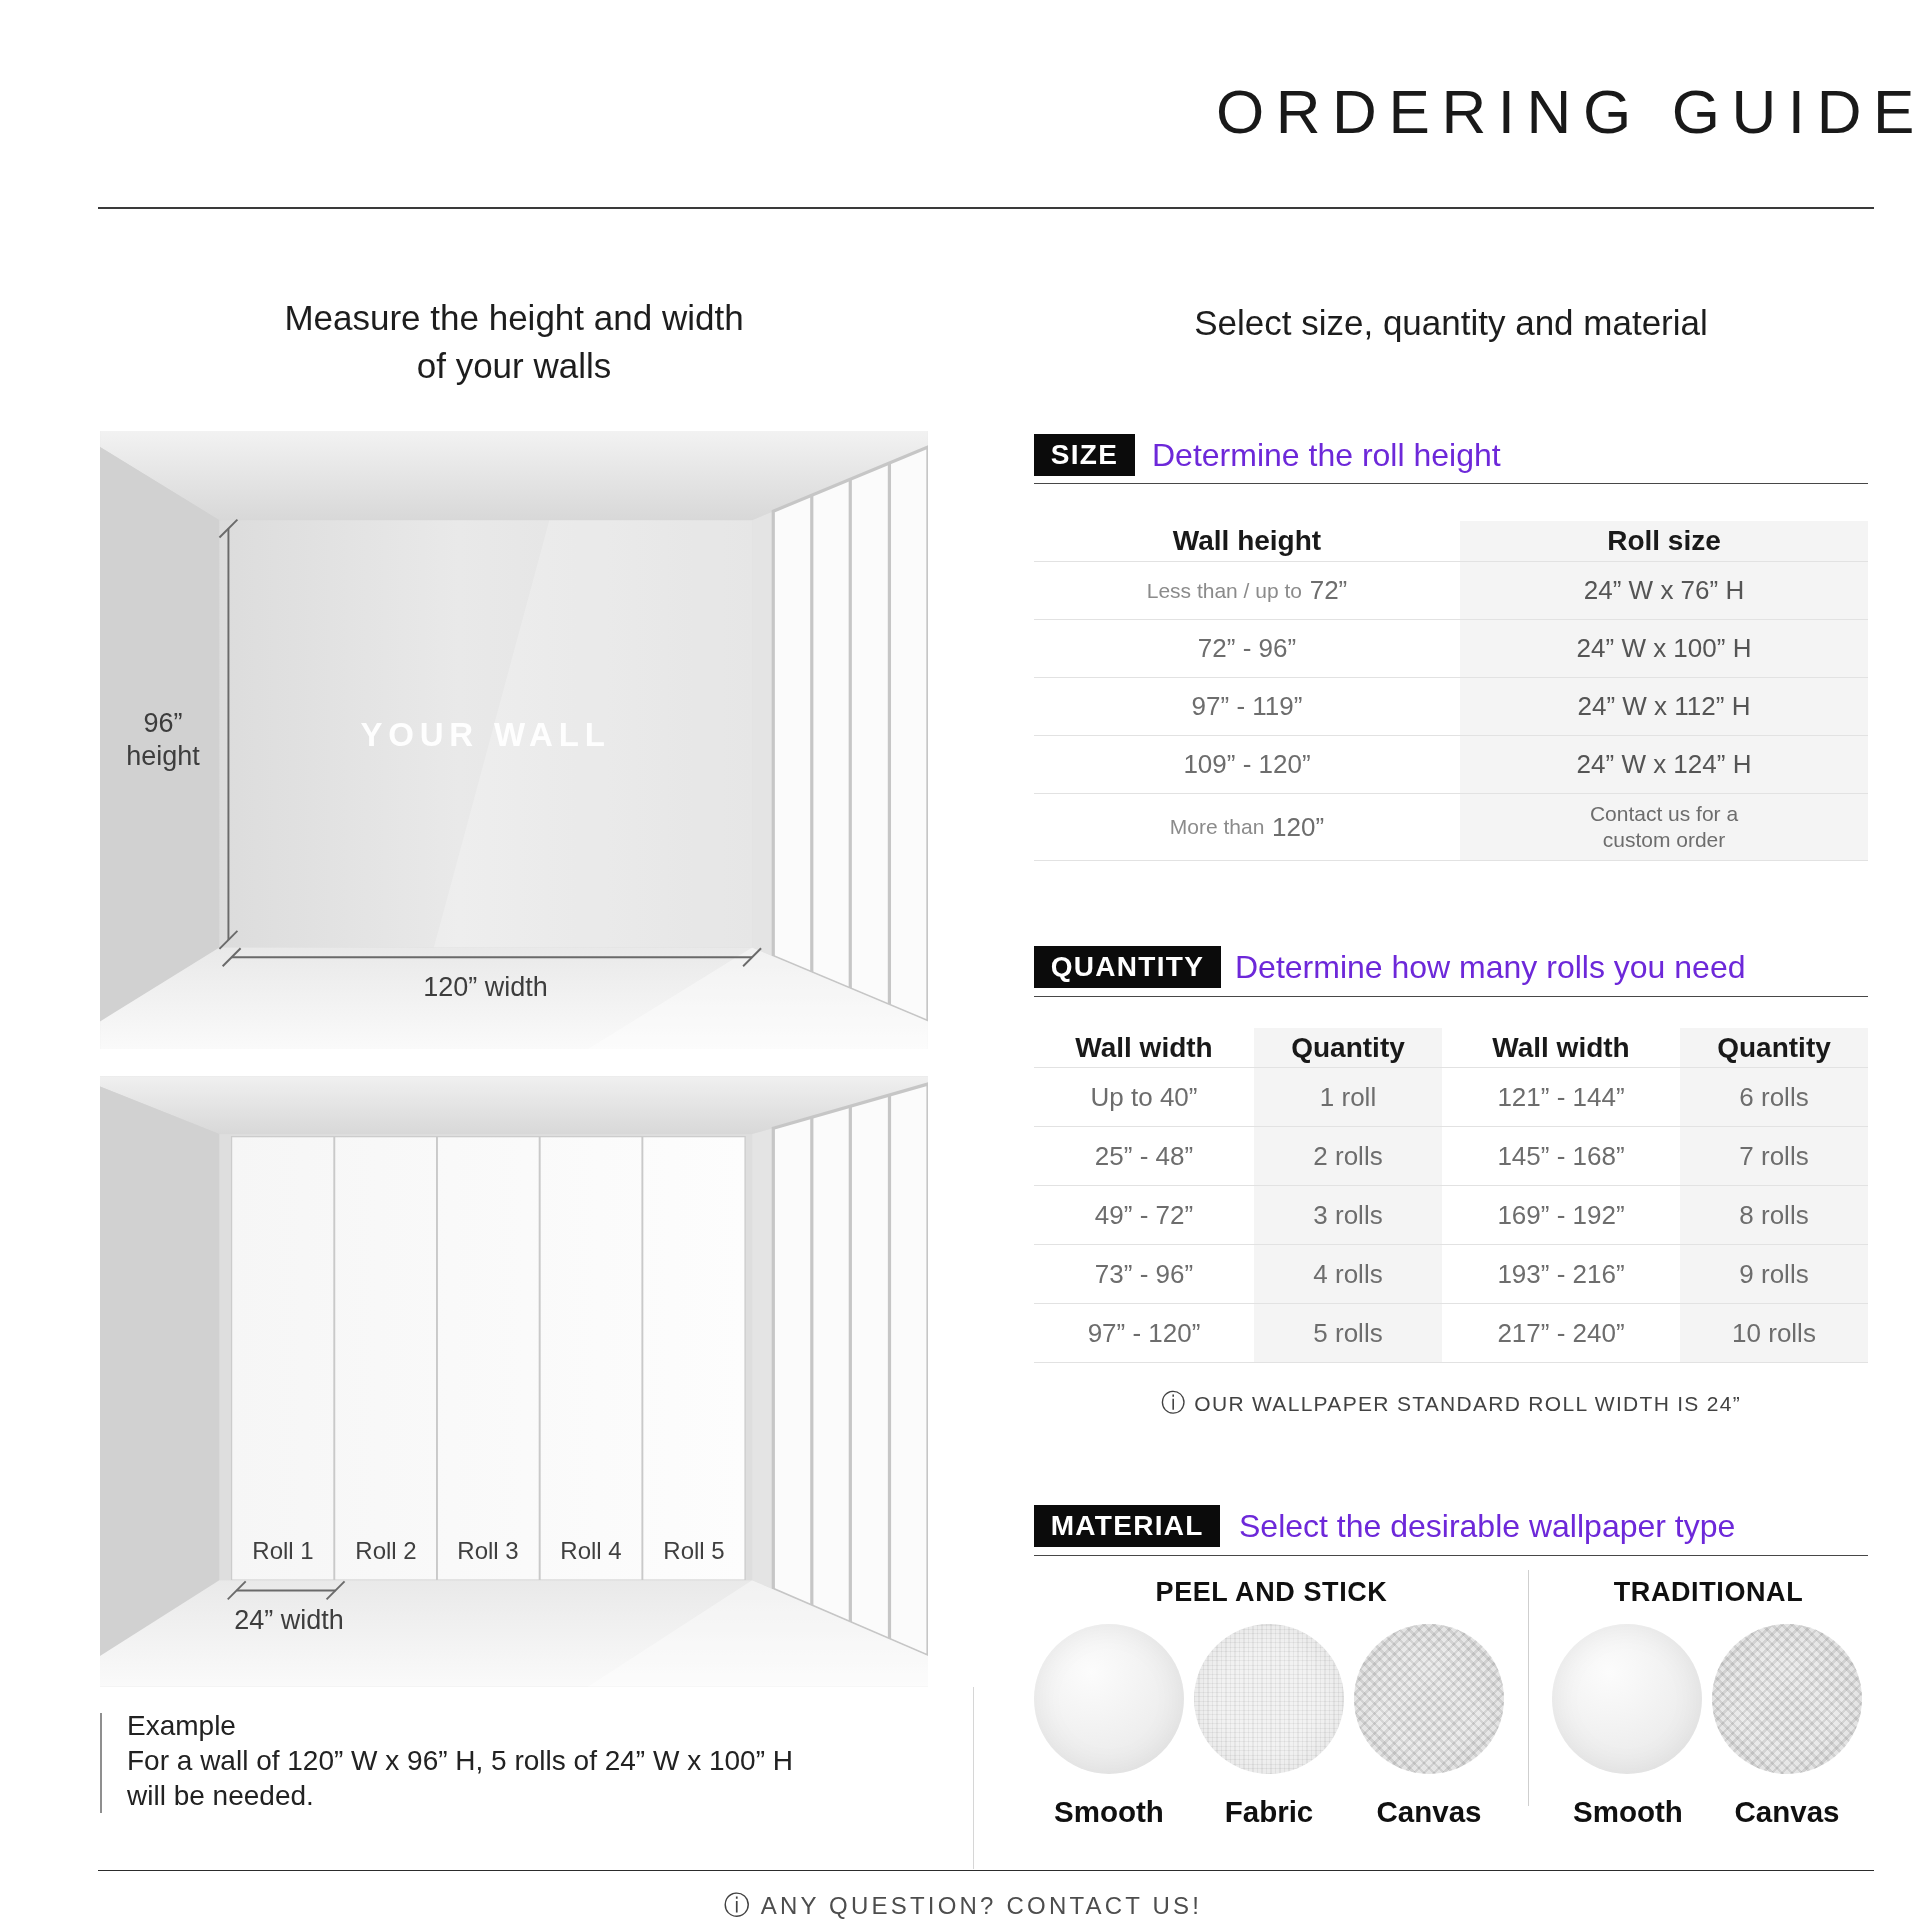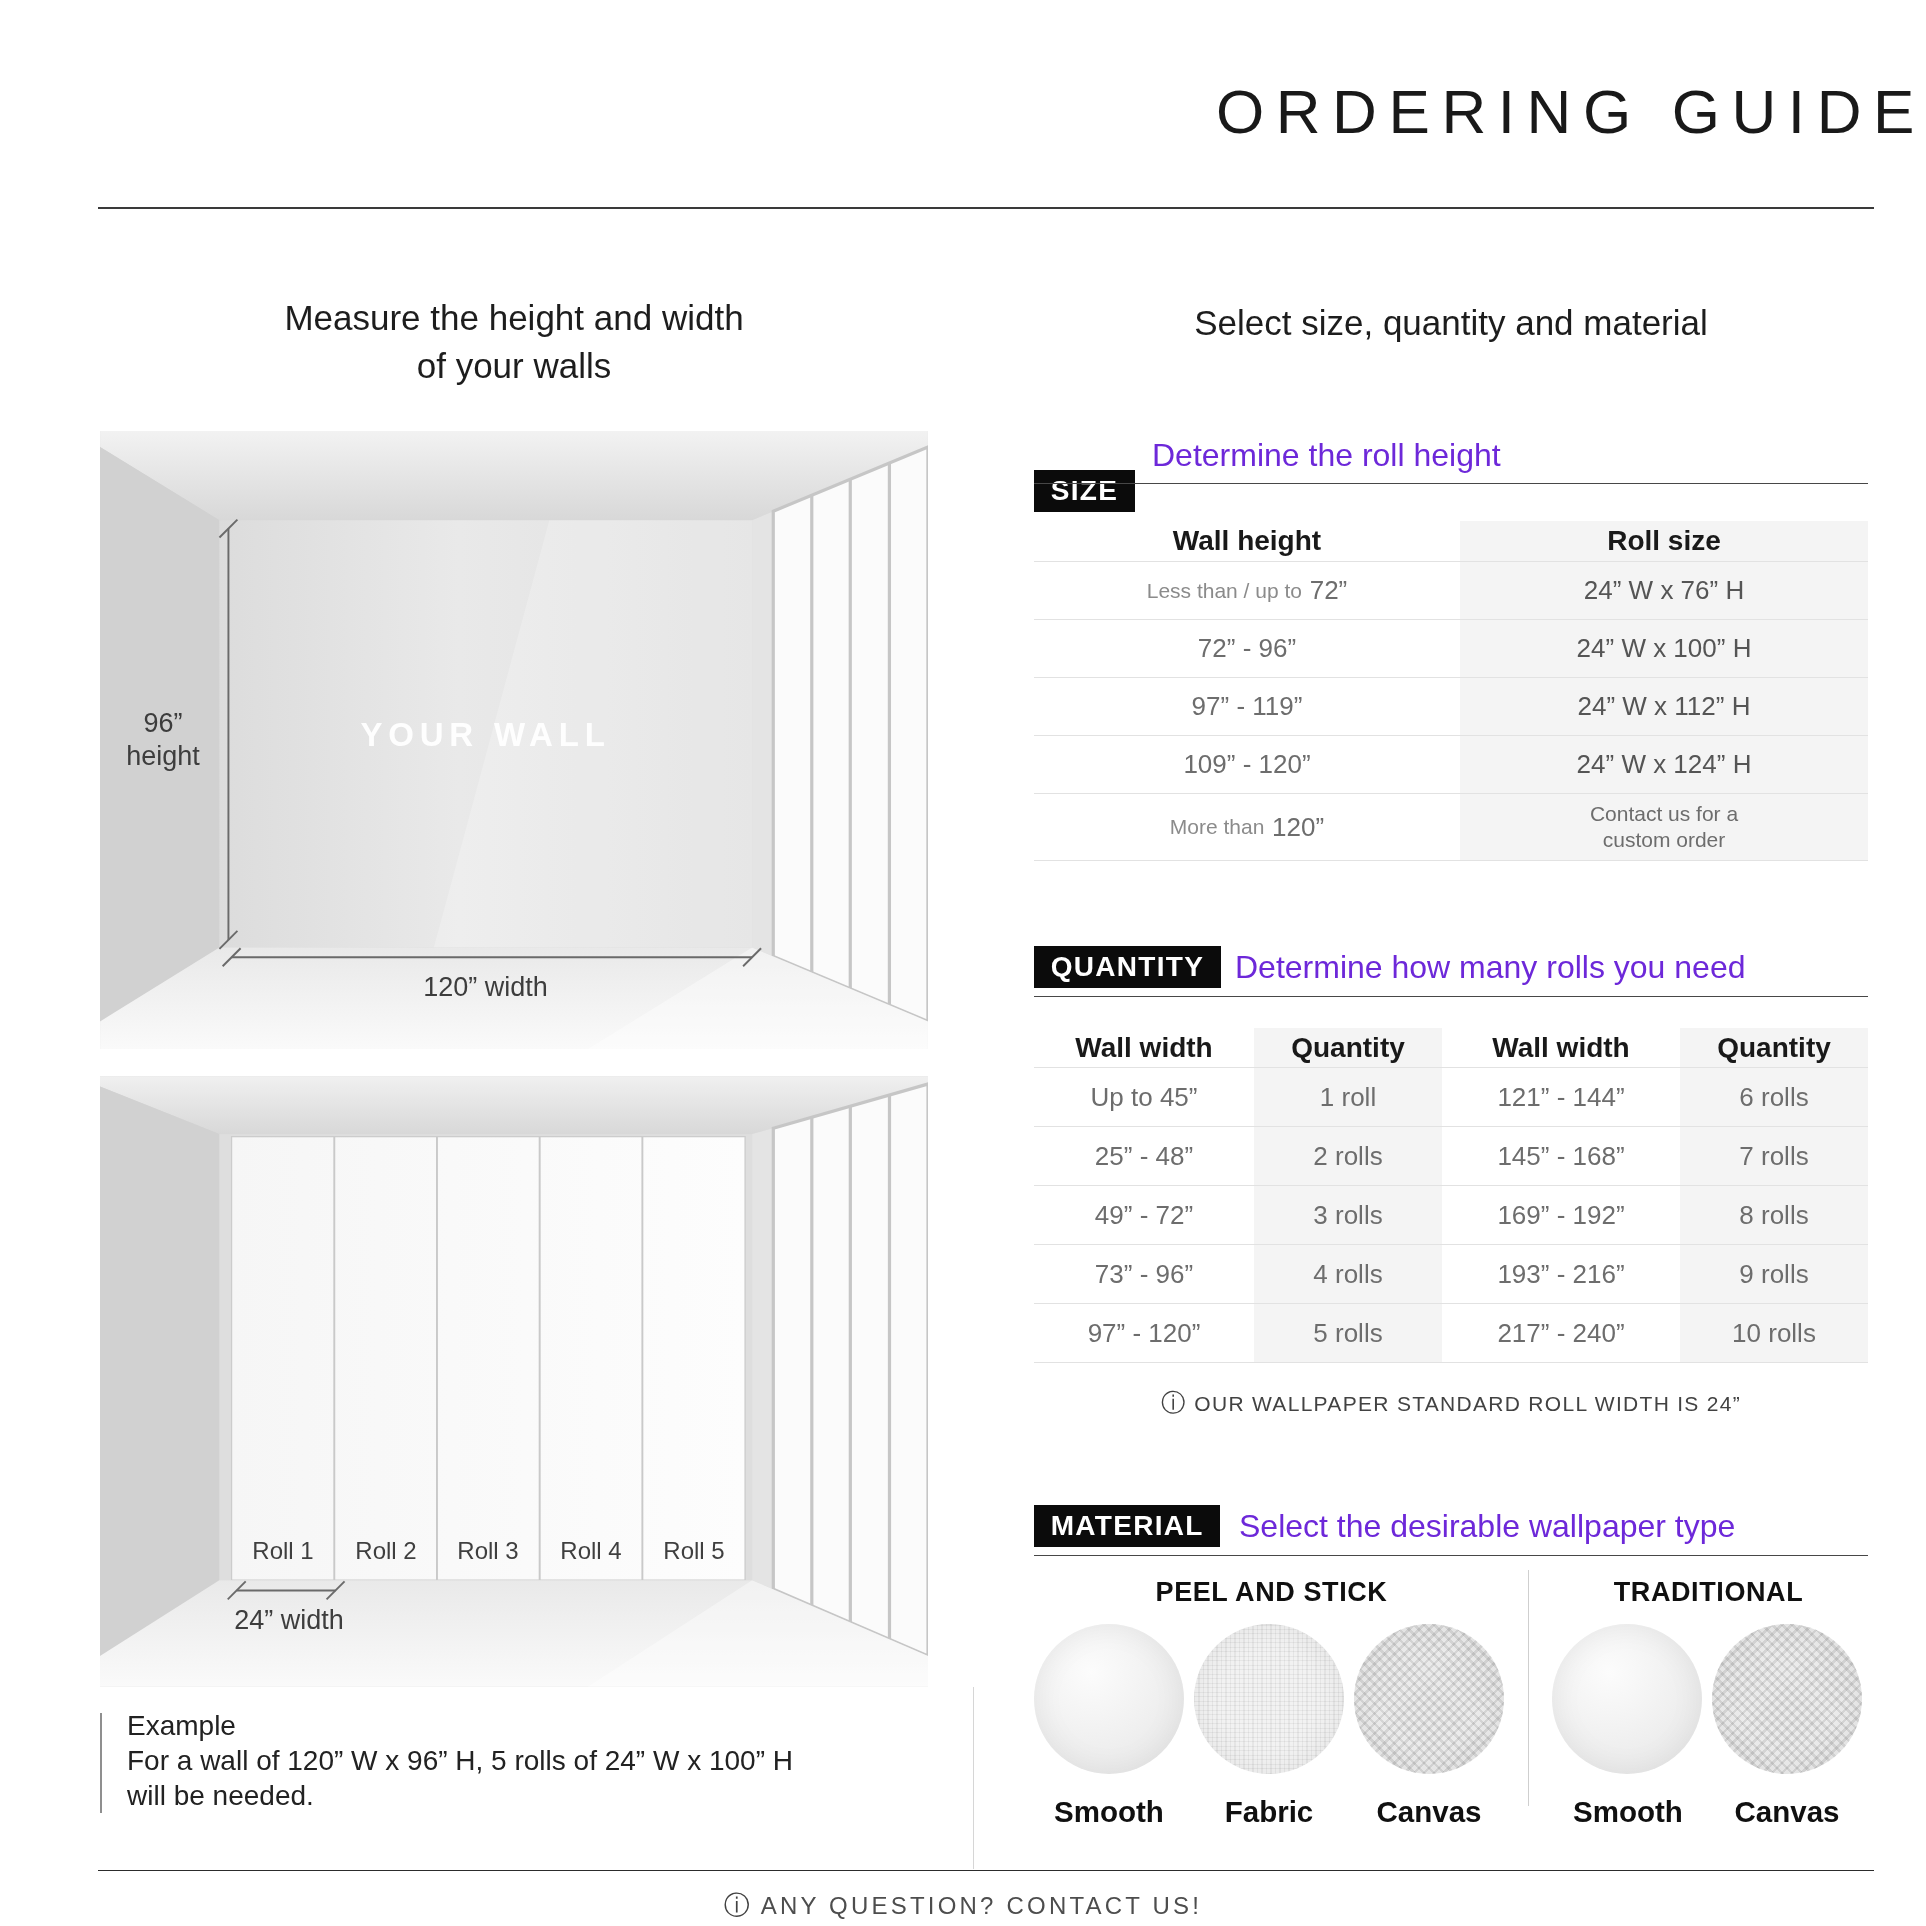--- a/index.html
+++ b/index.html
@@ -29,21 +29,21 @@
              font-size:27px; color:#3d3d3d; }
   .roll-label { position:absolute; top:461px; width:96px; text-align:center; font-size:24px; color:#3f3f3f; }
   .w2-label { position:absolute; left:112px; top:529px; width:154px; text-align:center;
               font-size:27px; color:#3d3d3d; }
 
   .example-bar { position:absolute; left:100px; top:1713px; width:1.9px; height:100px; background:#8f8f8f; }
   .example-text { position:absolute; left:127px; top:1708px; font-size:28px; line-height:35px; color:#222222; }
 
   .badge { position:absolute; height:42px; line-height:42px; padding:0 16.7px; background:#0b0b0b;
            color:#ffffff; font-size:28px; font-weight:700; letter-spacing:1.3px; }
-  #size-badge { left:1034px; top:434px;margin-top:36px; }
+  #size-badge { left:1034px; top:434px; }
   #qty-badge  { left:1034px; top:946px; }
   #mat-badge  { left:1034px; top:1505px;text-align:center; }
 
   .section-title { position:absolute; height:42px; line-height:42px; font-size:32px; color:#6d28d9; }
   #size-title { left:1152px; top:434px; }
   #qty-title  { left:1235px; top:946px; }
   #mat-title  { left:1239px; top:1505px; }
 
   .sect-rule { position:absolute; left:1034px; width:834px; height:1.3px; background:#474747; }
   #size-rule { top:483px; }
@@ -287,21 +287,21 @@
   <div class="sect-rule" id="qty-rule"></div>
 
   <div class="qty-table">
     <div class="row qt-hrow">
       <div class="cell qt-c1">Wall width</div>
       <div class="cell qt-c2">Quantity</div>
       <div class="cell qt-c3">Wall width</div>
       <div class="cell qt-c4">Quantity</div>
     </div>
     <div class="row qt-brow">
-      <div class="cell qt-c1 cell-text">Up to 45”</div>
+      <div class="cell qt-c1 cell-text">Up to 40”</div>
       <div class="cell qt-c2 cell-text">1 roll</div>
       <div class="cell qt-c3 cell-text">121” - 144”</div>
       <div class="cell qt-c4 cell-text">6 rolls</div>
     </div>
     <div class="row qt-brow">
       <div class="cell qt-c1 cell-text">25” - 48”</div>
       <div class="cell qt-c2 cell-text">2 rolls</div>
       <div class="cell qt-c3 cell-text">145” - 168”</div>
       <div class="cell qt-c4 cell-text">7 rolls</div>
     </div>

